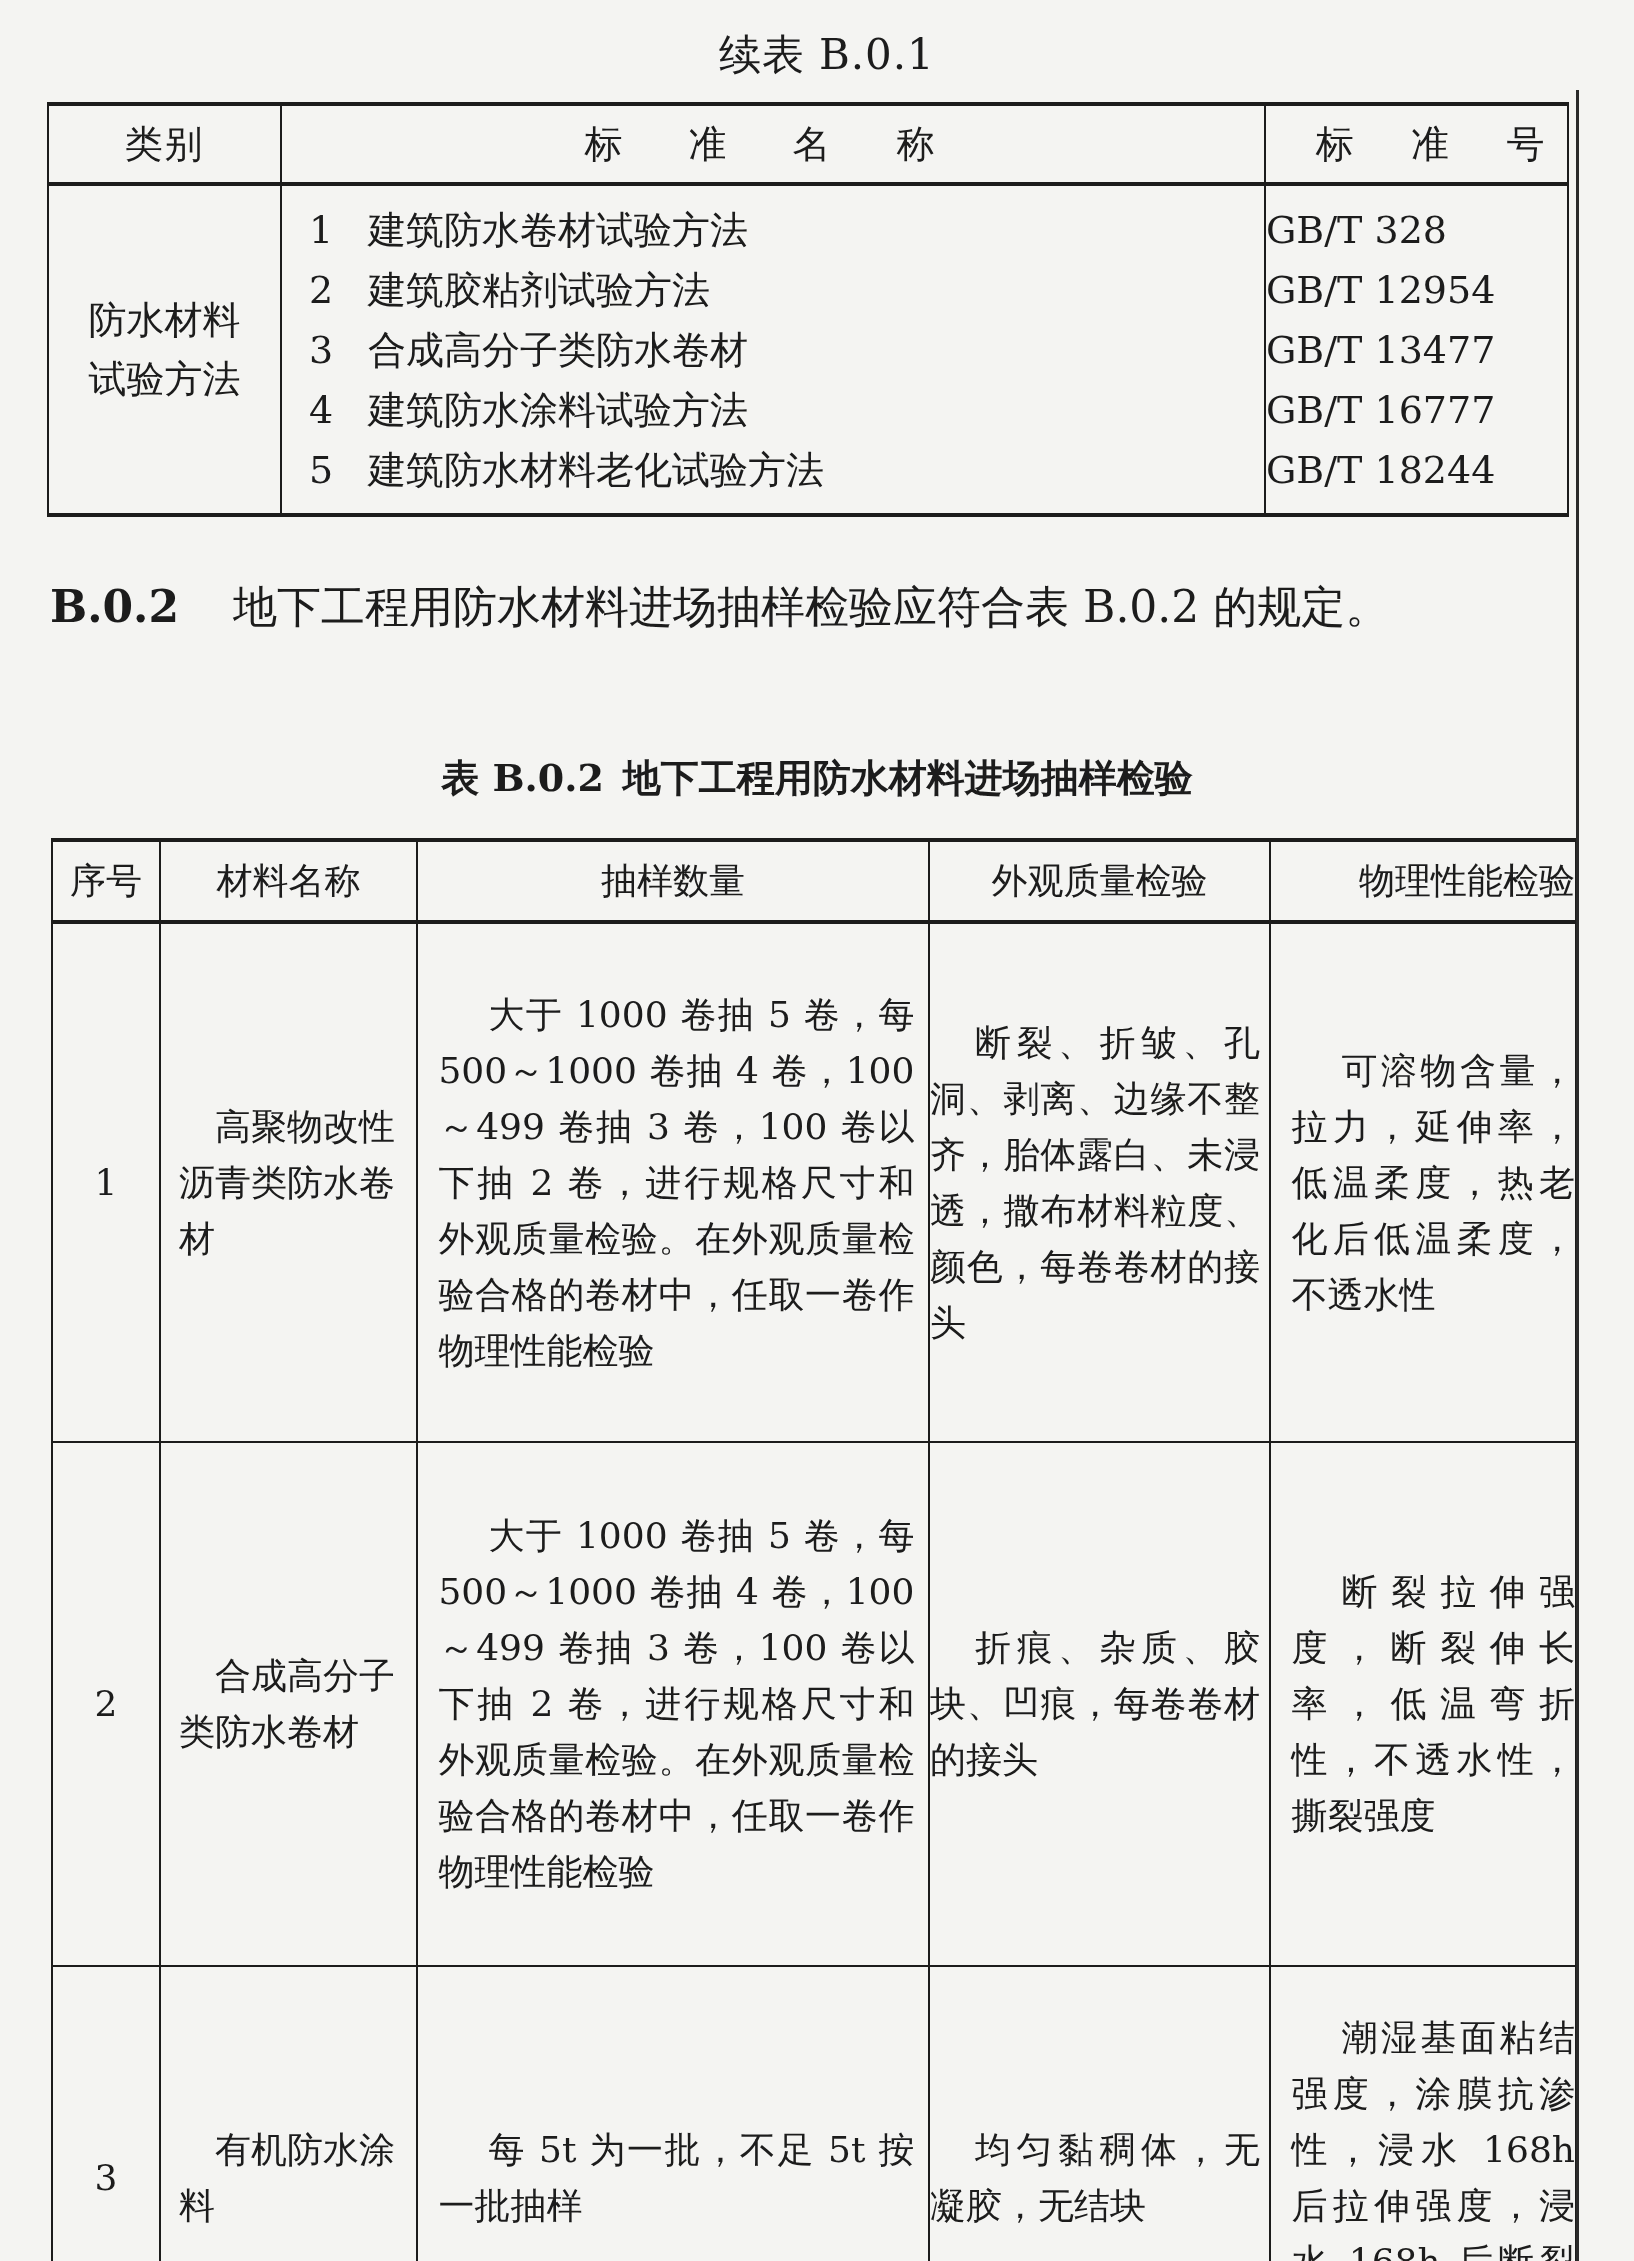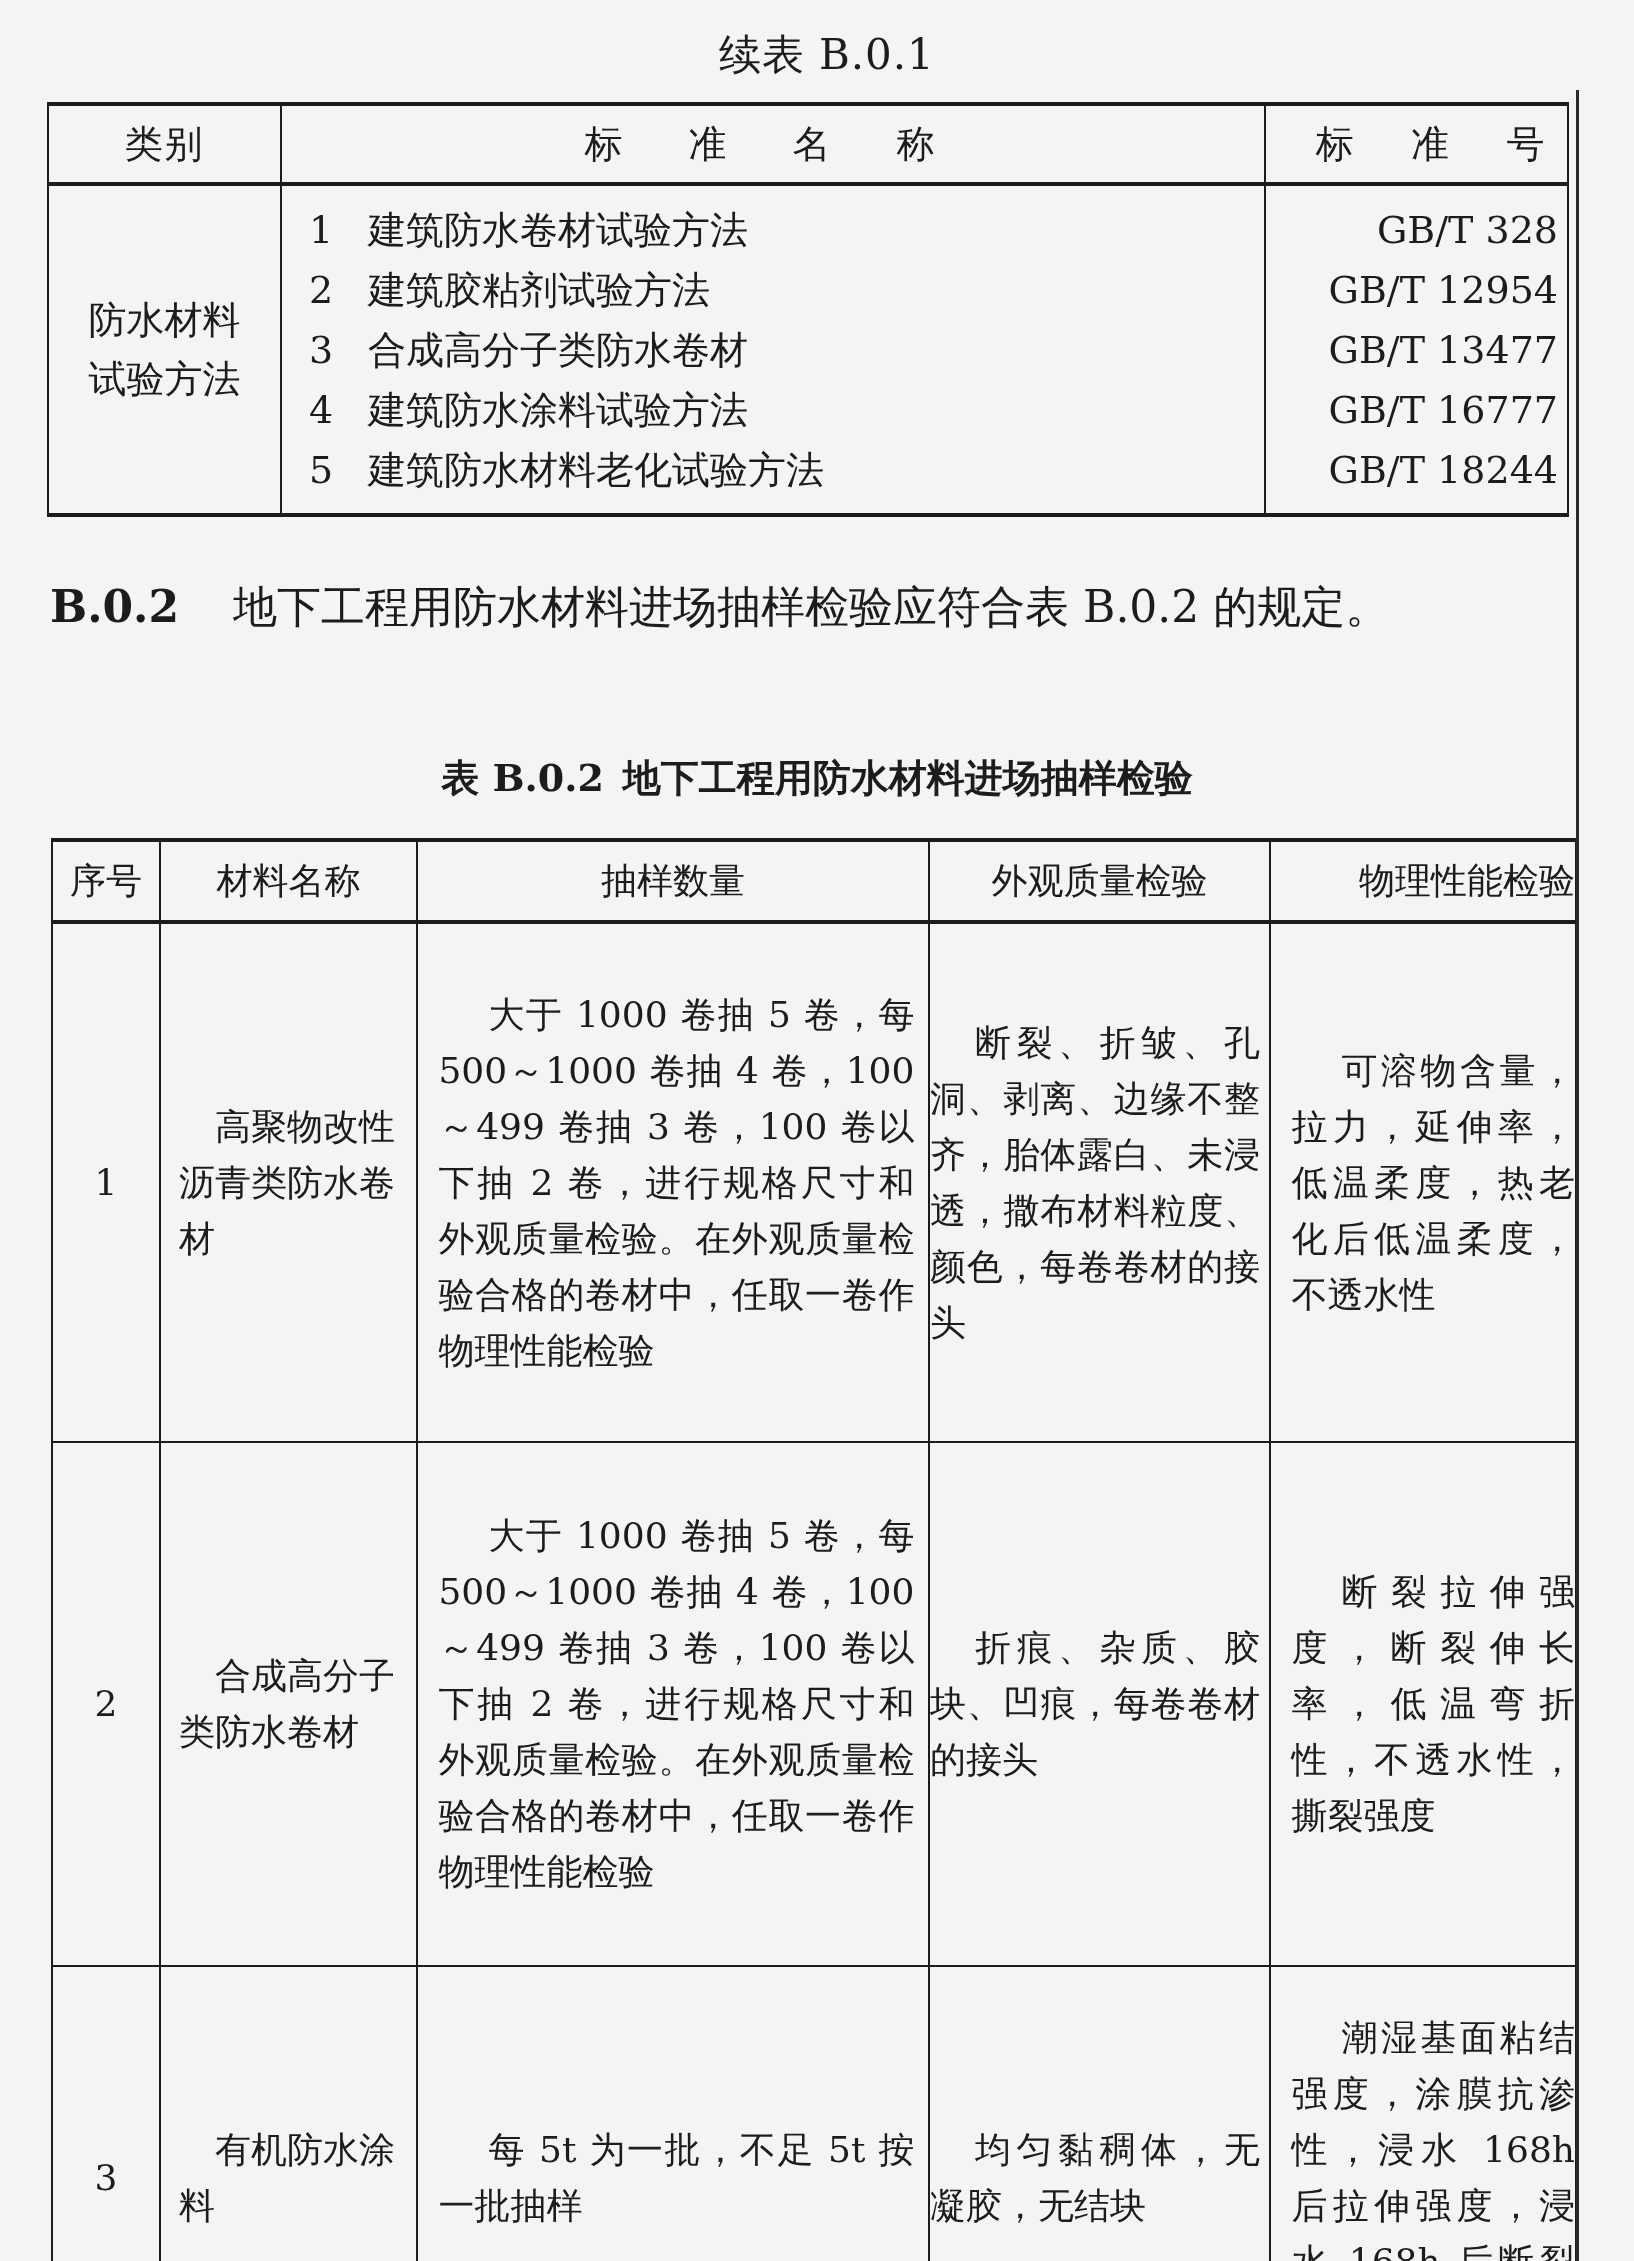--- a/index.html
+++ b/index.html
@@ -13,21 +13,21 @@
   .caption {
     position:absolute; font-size:42px; letter-spacing:0.9px; white-space:nowrap;
   }
   table { border-collapse:collapse; position:absolute; table-layout:fixed; }
   td, th { border:2.3px solid #1c1c1c; vertical-align:middle; padding:0; }
   .t1 { left:47px; top:102px; width:1520px; }
   .t1 th { height:76px; font-weight:normal; font-size:38px; letter-spacing:27px; }
   .t1 .h-cat { letter-spacing:1.8px; }
   .t1 .cat { font-size:38px; text-align:center; line-height:59px; }
   .t1 .namecell { padding:13.6px 0 13.6px 27px; font-size:38px; line-height:60px; }
-  .t1 .numcell { padding:13.6px 0; font-size:38px; line-height:60px; text-align:right; padding-right:9px; }
+  .t1 .numcell { padding:13.6px 0; font-size:38px; line-height:60px; padding-right:9px; }
   .t1 .idx { display:inline-block; width:59px; }
   .t1 tr.hdr th { border-bottom:4.5px solid #1c1c1c; }
   .t1 { border-top:4.5px solid #1c1c1c; border-bottom:4.5px solid #1c1c1c; }
 
   .clause { left:50px; top:565px; font-size:44px; line-height:84px; width:1538px; }
   .clause .cno { font-weight:bold; margin-right:54px; }
 
   .t2title { left:0; width:1634px; text-align:center; top:753px; font-size:38px; font-weight:bold; }
   .t2title .tno { margin-right:19px; }
 

